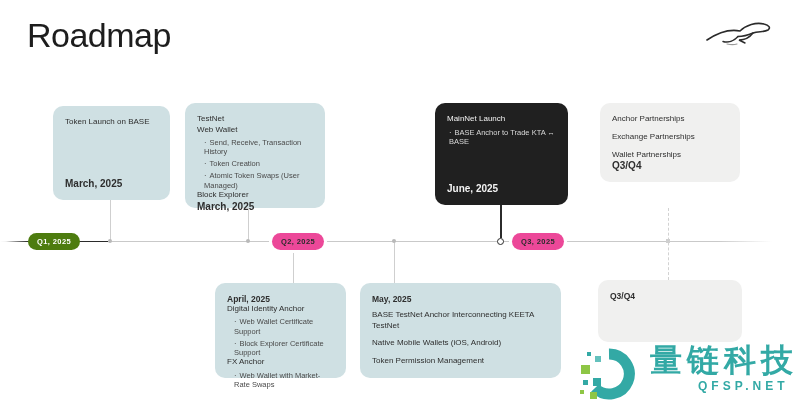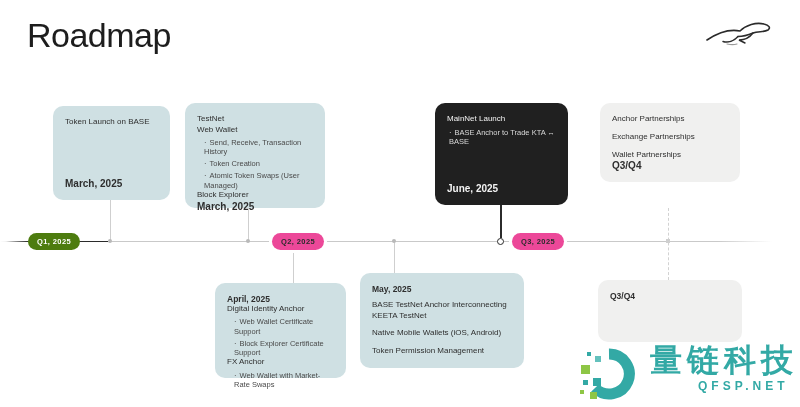--- a/index.html
+++ b/index.html
@@ -119,21 +119,21 @@
 
   <div class="abs card card-teal" style="left:215px;top:283px;width:131px;height:95px;">
     <div class="bold">April, 2025</div>
     <h4 style="margin-top:auto;">Digital Identity Anchor</h4>
     <div class="bullet">Web Wallet Certificate Support</div>
     <div class="bullet">Block Explorer Certificate Support</div>
     <h4 class="gap6">FX Anchor</h4>
     <div class="bullet">Web Wallet with Market-Rate Swaps</div>
   </div>
 
-  <div class="abs card card-teal" style="left:360px;top:273px;width:164px;height:95px;">
+  <div class="abs card card-teal" style="left:360px;top:283px;width:201px;height:95px;">
     <div class="bold">May, 2025</div>
     <h4 class="line-item" style="margin-top:auto;">BASE TestNet Anchor Interconnecting KEETA TestNet</h4>
     <h4 class="line-item">Native Mobile Wallets (iOS, Android)</h4>
     <h4 class="line-item">Token Permission Management</h4>
   </div>
 
   <div class="abs card card-gray" style="left:598px;top:280px;width:144px;height:62px;">
     <div class="bold">Q3/Q4</div>
   </div>
 

